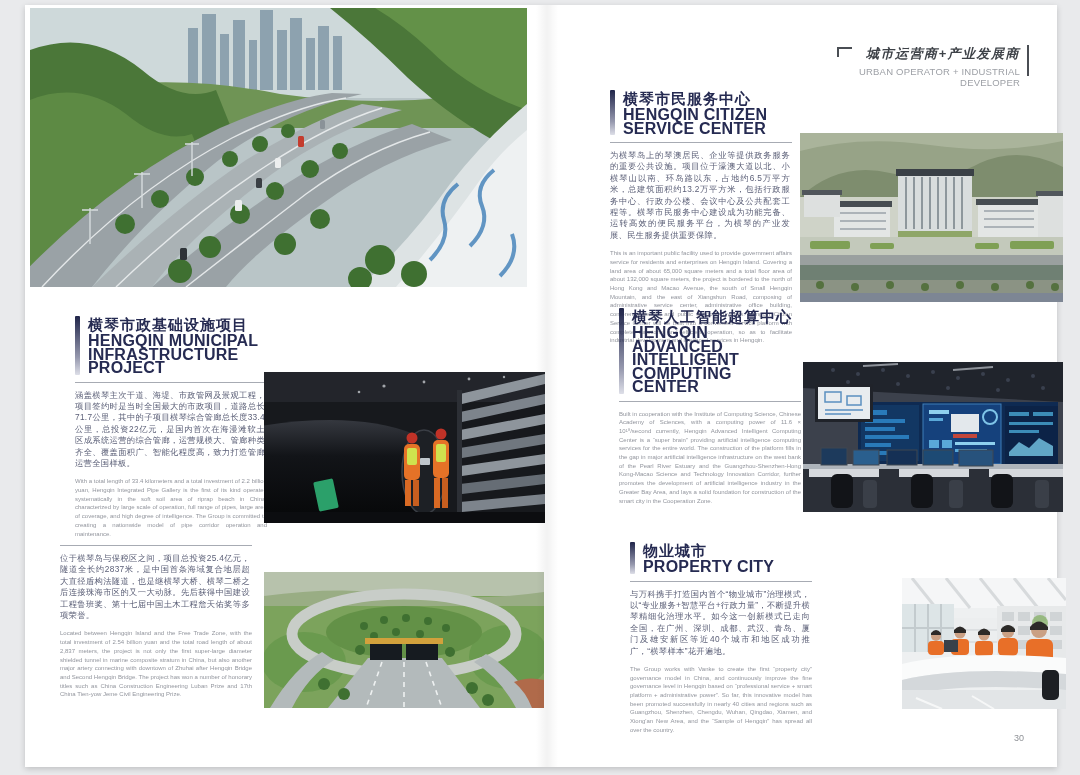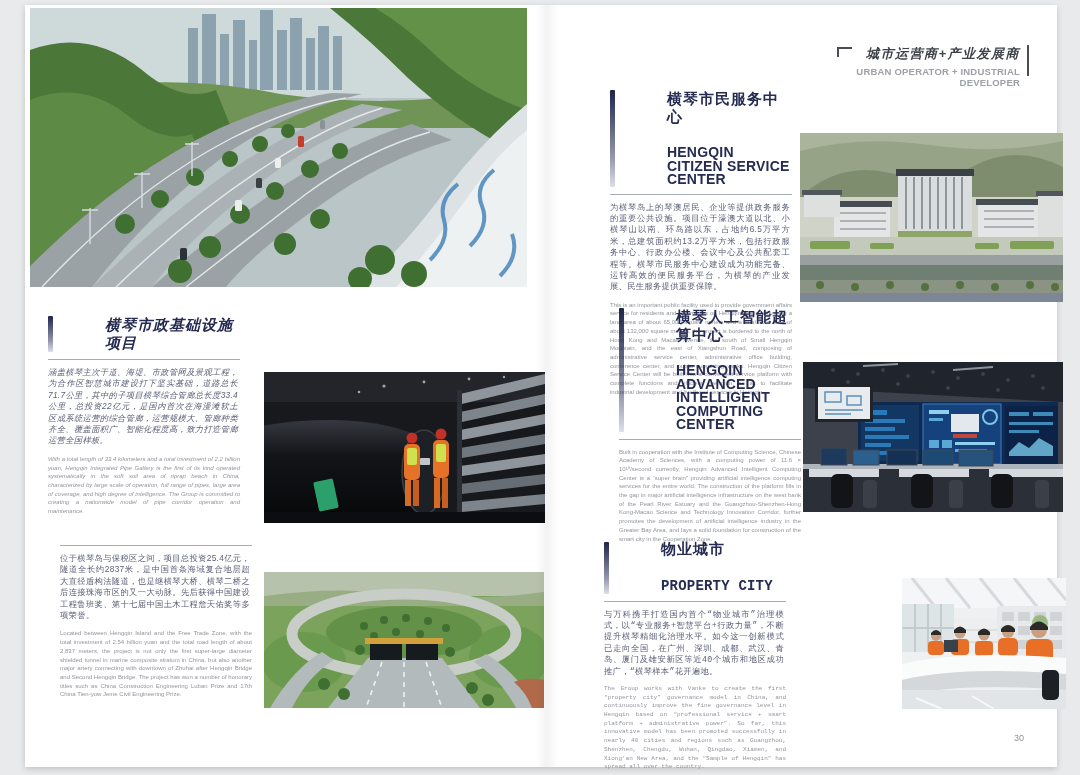--- a/index.html
+++ b/index.html
@@ -14,45 +14,45 @@
   }
   .fold{
     position:absolute;left:536px;top:5px;width:22px;height:762px;pointer-events:none;
     background:linear-gradient(90deg,rgba(0,0,0,0) 0%,rgba(0,0,0,.05) 50%,rgba(0,0,0,0) 100%);
   }
   .photo{position:absolute;overflow:hidden;}
   .photo svg{display:block;width:100%;height:100%;}
 
   
   .section{position:absolute;}
-  .title-row{display:flex;align-items:stretch;gap:44px;}
+  .title-row{display:flex;align-items:stretch;}
   .title-bar{
     flex:0 0 5px;width:5px;margin-right:8px;border-radius:1px;
     background:linear-gradient(180deg,#20254a 0%,#31366083 70%,#9a9eb955 100%);
   }
   .t-zh{font-size:15px;font-weight:bold;color:#262b52;letter-spacing:1px;line-height:18px;}
-  .t-en{font-size:14px;font-weight:bold;color:#262b52;letter-spacing:.2px;line-height:13.5px;margin-top:20px;white-space:pre-line;}
+  .t-en{font-size:16px;font-weight:bold;color:#262b52;letter-spacing:.2px;line-height:13.5px;margin-top:0;white-space:pre-line;}
   .divider{border-top:1px solid #a7abb3;margin-top:7px;}
   p.zh{
     margin:7px 2px 0 0;font-size:8.3px;line-height:11.4px;letter-spacing:.3px;
     color:#5c6078;text-align:justify;
   }
   p.en{
     margin:8px 0 0 0;font-size:6px;line-height:8.7px;
     color:#92959d;text-align:justify;
   }
 
   
   .corner-header{position:absolute;left:818px;top:44px;width:202px;text-align:right;}
   .ch-zh{font-size:13px;font-weight:bold;color:#3e4248;letter-spacing:1.5px;font-style:italic;}
   .corner-bracket{
     display:inline-block;width:13px;height:8px;margin-right:9px;vertical-align:1px;
     border-top:2px solid #4a4e54;border-left:2px solid #4a4e54;
   }
-  .ch-en{font-size:9.5px;color:#9da0a6;letter-spacing:.2px;margin-top:3px;font-weight:bold;}
+  .ch-en{font-size:9.5px;color:#9da0a6;letter-spacing:.2px;margin-top:3px;}
   .ch-vbar{position:absolute;right:-9px;top:1px;width:2px;height:31px;background:#4a4e54;}
 
   .page-num{position:absolute;font-size:9px;color:#8f9297;}
 </style>
 </head>
 <body>
 
 <div class="spread"></div>
 
 <figure class="photo" style="left:30px;top:8px;width:497px;height:279px;margin:0;">
@@ -120,29 +120,31 @@
     <rect x="290" y="112" width="5" height="9" rx="1.5" fill="#8a9298"></rect>
   </g>
   <g stroke="#d6dcde" stroke-width="1.4">
     <path d="M60 200 L60 236 M52 202 L68 202" fill="none"></path>
     <path d="M112 164 L112 200 M104 166 L120 166" fill="none"></path>
     <path d="M162 134 L162 168 M155 136 L169 136" fill="none"></path>
   </g>
 </svg>
 </figure>
 
-<div class="section" style="left:48px;top:316px;width:192px;font-style:italic;">
+<div class="section" style="left:75px;top:316px;width:192px;">
   <div class="title-row">
     <span class="title-bar"></span>
     <div>
       <div class="t-zh">横琴市政基础设施项目</div>
+      <div class="t-en">HENGQIN MUNICIPAL
+INFRASTRUCTURE PROJECT</div>
     </div>
   </div>
   <div class="divider"></div>
-  <p class="zh">涵盖横琴主次干道、海堤、市政管网及景观工程，为合作区智慧城市建设打下坚实基础，道路总长71.7公里，其中的子项目横琴综合管廊总长度33.4公里，总投资22亿元，是国内首次在海漫滩软土区成系统运营的综合管廊，运营规模大、管廊种类齐全、覆盖面积广、智能化程度高，致力打造管廊运营全国样板。</p>
+  <p class="zh">涵盖横琴主次干道、海堤、市政管网及景观工程，项目签约时是当时全国最大的市政项目，道路总长71.7公里，其中的子项目横琴综合管廊总长度33.4公里，总投资22亿元，是国内首次在海漫滩软土区成系统运营的综合管廊，运营规模大、管廊种类齐全、覆盖面积广、智能化程度高，致力打造管廊运营全国样板。</p>
   <p class="en">With a total length of 33.4 kilometers and a total investment of 2.2 billion yuan, Hengqin Integrated Pipe Gallery is the first of its kind operated systematically in the soft soil area of riprap beach in China, characterized by large scale of operation, full range of pipes, large area of coverage, and high degree of intelligence. The Group is committed to creating a nationwide model of pipe corridor operation and maintenance.</p>
 </div>
 
 <figure class="photo" style="left:264px;top:372px;width:281px;height:151px;margin:0;">
 <svg viewBox="0 0 281 151" preserveAspectRatio="none" aria-hidden="true">
   <rect width="281" height="151" fill="#17191d"></rect>
   <rect width="281" height="30" fill="#23252b"></rect>
   <g fill="#d8dce0" opacity=".7">
     <circle cx="120" cy="14" r="1.6"></circle>
         <circle cx="160" cy="10" r="1.4"></circle>
@@ -426,21 +428,21 @@
     <rect x="188" y="112" width="22" height="34" rx="6"></rect>
   </g>
   <g fill="#3a3f48">
     <rect x="60" y="118" width="14" height="28" rx="4"></rect>
         <rect x="146" y="118" width="14" height="28" rx="4"></rect>
     <rect x="232" y="118" width="14" height="28" rx="4"></rect>
   </g>
 </svg>
 </figure>
 
-<div class="section" style="left:604px;top:542px;width:182px;font-family:Liberation Mono, monospace;">
+<div class="section" style="left:630px;top:542px;width:182px;">
   <div class="title-row">
     <span class="title-bar"></span>
     <div>
       <div class="t-zh">物业城市</div>
       <div class="t-en">PROPERTY CITY</div>
     </div>
   </div>
   <div class="divider"></div>
   <p class="zh">与万科携手打造国内首个“物业城市”治理模式，以“专业服务+智慧平台+行政力量”，不断提升横琴精细化治理水平。如今这一创新模式已走向全国，在广州、深圳、成都、武汉、青岛、厦门及雄安新区等近40个城市和地区成功推广，“横琴样本”花开遍地。</p>
   <p class="en">The Group works with Vanke to create the first “property city” governance model in China, and continuously improve the fine governance level in Hengqin based on “professional service + smart platform + administrative power”. So far, this innovative model has been promoted successfully in nearly 40 cities and regions such as Guangzhou, Shenzhen, Chengdu, Wuhan, Qingdao, Xiamen, and Xiong'an New Area, and the “Sample of Hengqin” has spread all over the country.</p>

